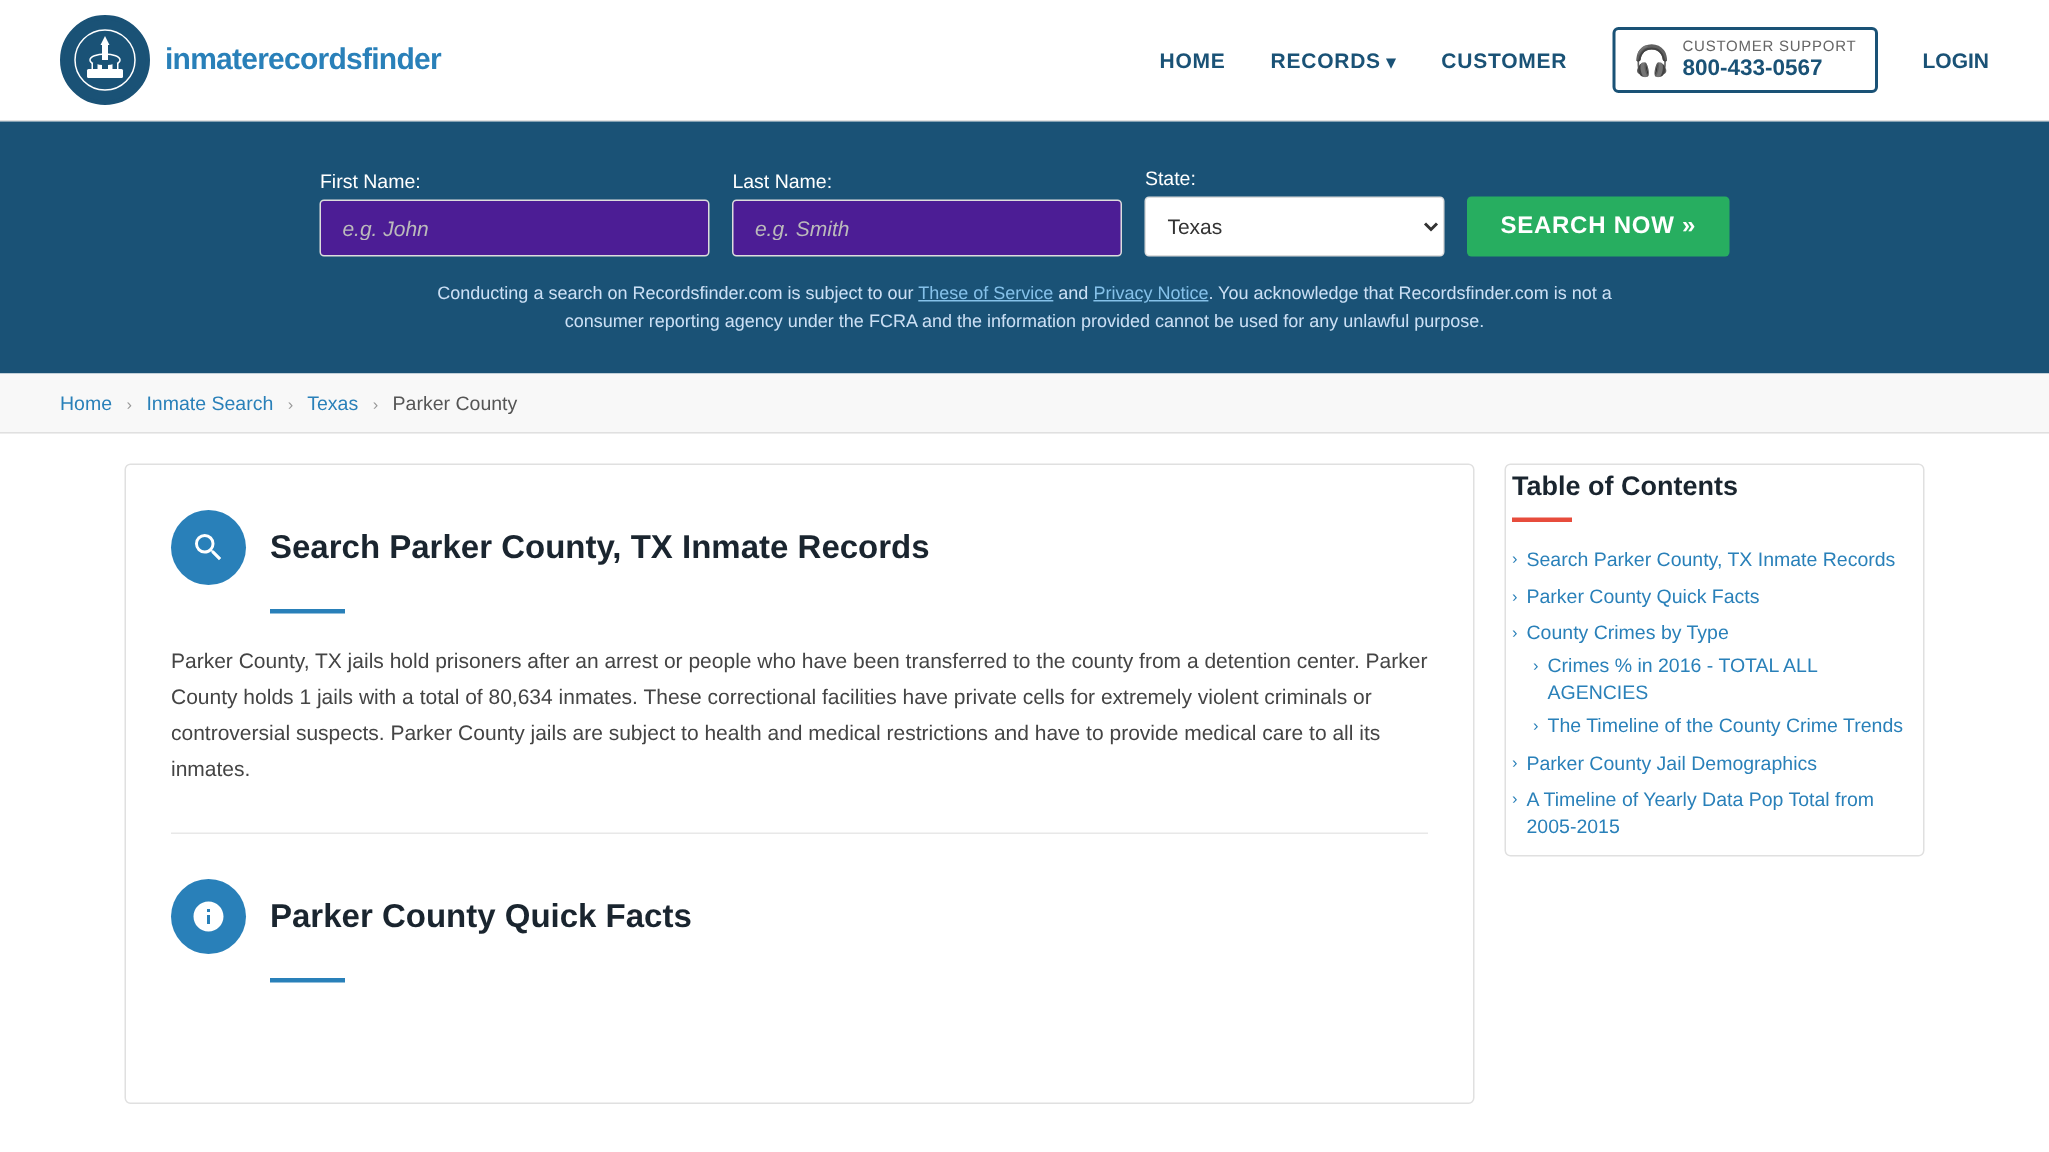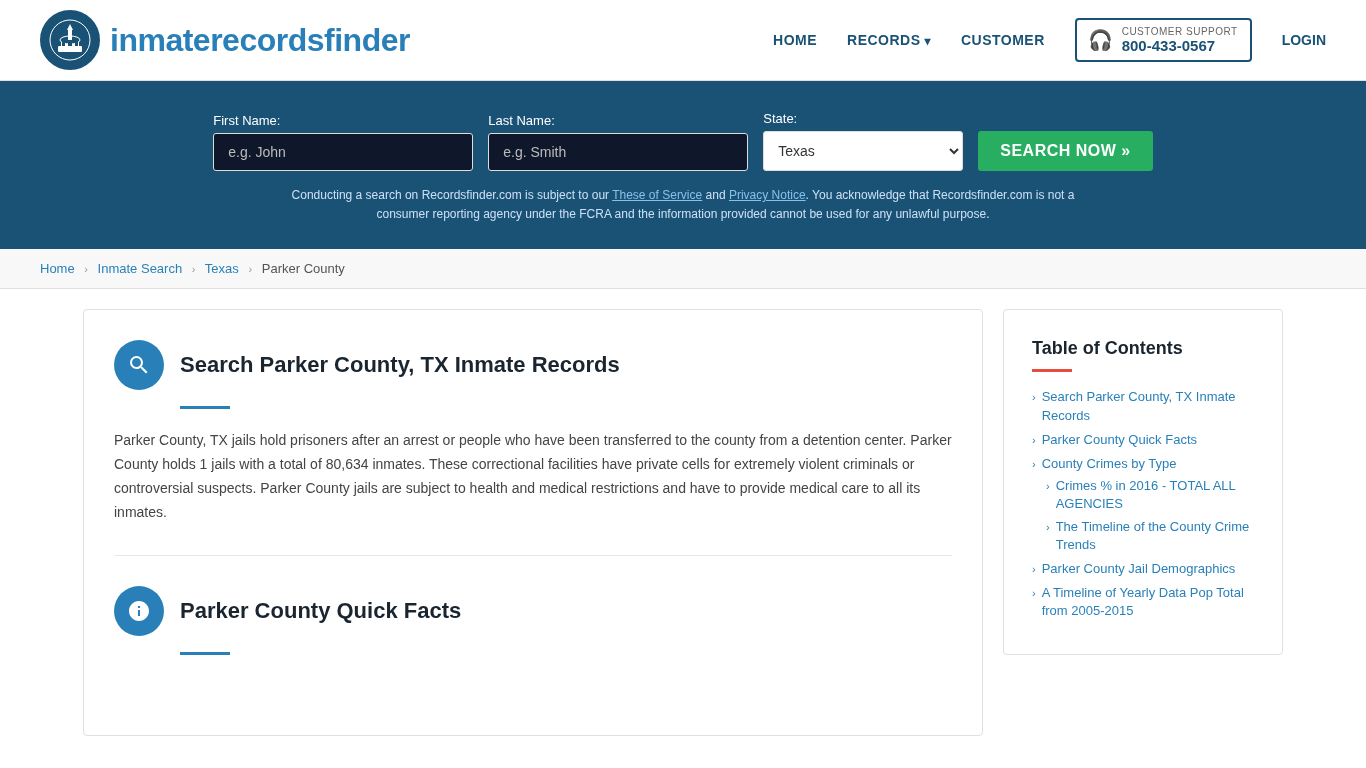--- a/index.html
+++ b/index.html
@@ -24,21 +24,21 @@
       height: 60px;
       border-radius: 50%;
       border: 3px solid #1a5276;
       background: #1a5276;
       display: flex;
       align-items: center;
       justify-content: center;
       overflow: hidden;
     }
     .logo-text {
-      font-size: 32px;
+      font-size: 20px;
       font-weight: 400;
       color: #1a5276;
       letter-spacing: -0.5px;
     }
     .logo-text span {
       font-weight: 700;
       color: #2980b9;
     }
     .nav-area {
       display: flex;
@@ -115,27 +115,28 @@
       flex-direction: column;
       align-items: flex-start;
     }
     .form-label {
       color: #fff;
       font-size: 13px;
       font-weight: 400;
       margin-bottom: 5px;
     }
     .form-input {
-      background: #0f172a;
+      background: #4c1d95;
       border: 1px solid #ddd;
       border-radius: 3px;
       padding: 10px 14px;
       font-size: 14px;
       color: #999;
       width: 260px;
+      font-style: italic;
     }
     .form-input::placeholder {
       color: #bbb;
     }
     .form-select {
       background: #fff;
       border: 1px solid #ddd;
       border-radius: 3px;
       padding: 10px 30px 10px 10px;
       font-size: 14px;
@@ -257,21 +258,21 @@
     }
 
     
     .sidebar {
       width: 280px;
       flex-shrink: 0;
     }
     .toc-box {
       border: 1px solid #e0e0e0;
       border-radius: 4px;
-      padding: 28px;
+      padding: 4px;
     }
     .toc-title {
       font-size: 18px;
       font-weight: 700;
       color: #1a252f;
       margin-bottom: 10px;
     }
     .toc-divider {
       height: 3px;
       width: 40px;

